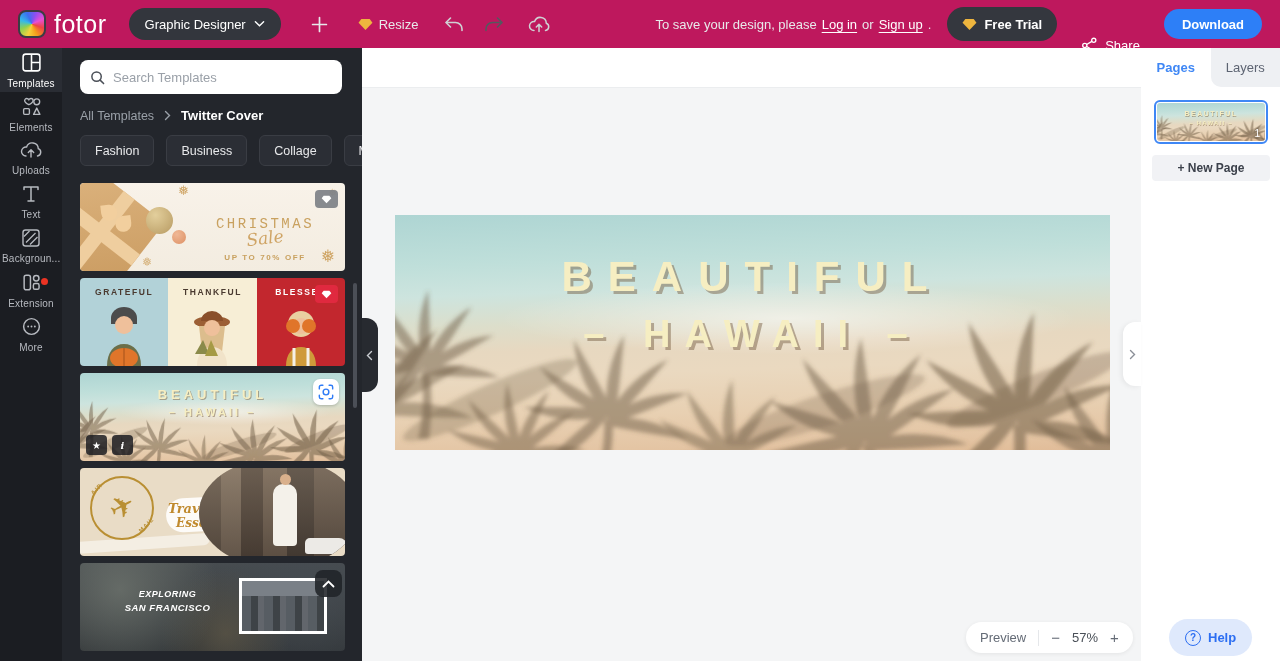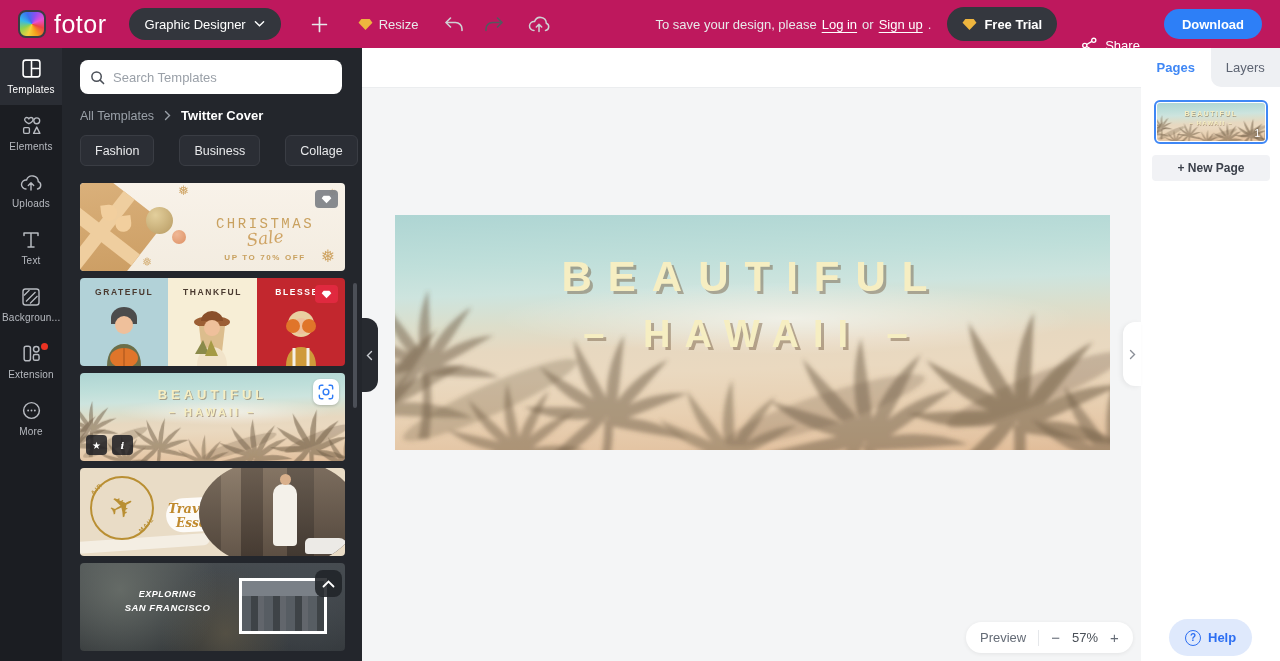--- a/index.html
+++ b/index.html
@@ -20,37 +20,37 @@
   .save-prompt { margin-left:auto; color:#e8e9ea; font-size:13px; display:flex; gap:5px; align-items:center; }
   .save-prompt a { color:#fff; text-decoration:underline; text-underline-offset:3px; cursor:pointer; }
   .freetrial-pill { margin-left:16px; height:34px; padding:0 15px; border-radius:17px; background:#34373e;
       display:flex; align-items:center; gap:7px; color:#fff; font-size:13px; font-weight:700; cursor:pointer; }
   .share-btn { margin-left:24px; display:flex; align-items:center; gap:7px; color:#fff; font-size:13px; cursor:pointer;margin-top:43px; }
   .download-btn { margin-left:24px; margin-right:18px; height:30px; padding:0 18px; border-radius:15px;
       background:#2d7ff7; color:#fff; font-size:13px; font-weight:700; display:flex; align-items:center; cursor:pointer; }
 
   
   .sidebar { position:absolute; left:0; top:48px; width:62px; bottom:0; background:#1b1d22; z-index:20; }
-  .side-item { height:57px; display:flex; flex-direction:column; align-items:center; justify-content:center;
+  .side-item { height:44px; display:flex; flex-direction:column; align-items:center; justify-content:center;
       gap:5px; color:#b7bac0; cursor:pointer; position:relative; }
   .side-item .lbl { font-size:10px; letter-spacing:.2px; max-width:58px; overflow:hidden; white-space:nowrap; }
   .side-item.active { background:#2a2d34; color:#fff; }
   .side-item svg { display:block; }
   .red-dot { position:absolute; top:10px; right:14px; width:7px; height:7px; border-radius:50%; background:#eb3323; }
 
   
   .panel { position:absolute; left:62px; top:48px; width:300px; bottom:0; background:#23262c; z-index:19; }
   .search-box { position:absolute; left:18px; top:12px; width:262px; height:34px; background:#fff; border-radius:8px;
       display:flex; align-items:center; padding:0 10px; gap:8px; }
   .search-box input { border:none; outline:none; flex:1; font-size:13px; color:#1d4ed8; font-family:inherit; background:transparent; }
   .search-box input::placeholder { color:#9aa0a8; }
   .breadcrumb { position:absolute; left:18px; top:60px; display:flex; align-items:center; gap:10px; }
   .bc-root { color:#9aa0a8; font-size:12.5px; cursor:pointer; }
   .bc-cur { color:#fff; font-size:13px; font-weight:700; }
-  .chips { position:absolute; left:18px; top:87px; display:flex; gap:25px; width:282px; overflow:hidden; }
+  .chips { position:absolute; left:18px; top:87px; display:flex; gap:12px; width:282px; overflow:hidden; }
   .chip { height:31px; padding:0 14px; border-radius:6px; background:#2b2e35; border:1px solid #3a3d44;
       color:#e8e9eb; font-size:12.5px; display:flex; align-items:center; white-space:nowrap; cursor:pointer; }
   .cards { position:absolute; left:18px; top:135px; width:265px; }
   .card { position:relative; width:265px; height:88px; border-radius:4px; overflow:hidden; margin-bottom:7px; cursor:pointer; }
 
   
   .c-xmas { background:linear-gradient(180deg,#f8f2e9,#f3ece0); }
   .gift { position:absolute; left:-26px; top:2px; width:92px; height:92px; transform:rotate(38deg);
       background:linear-gradient(135deg,#dcb37e,#c99a5f); }
   .gift:before { content:""; position:absolute; left:40px; top:0; width:14px; height:100%; background:#efce9f; }

